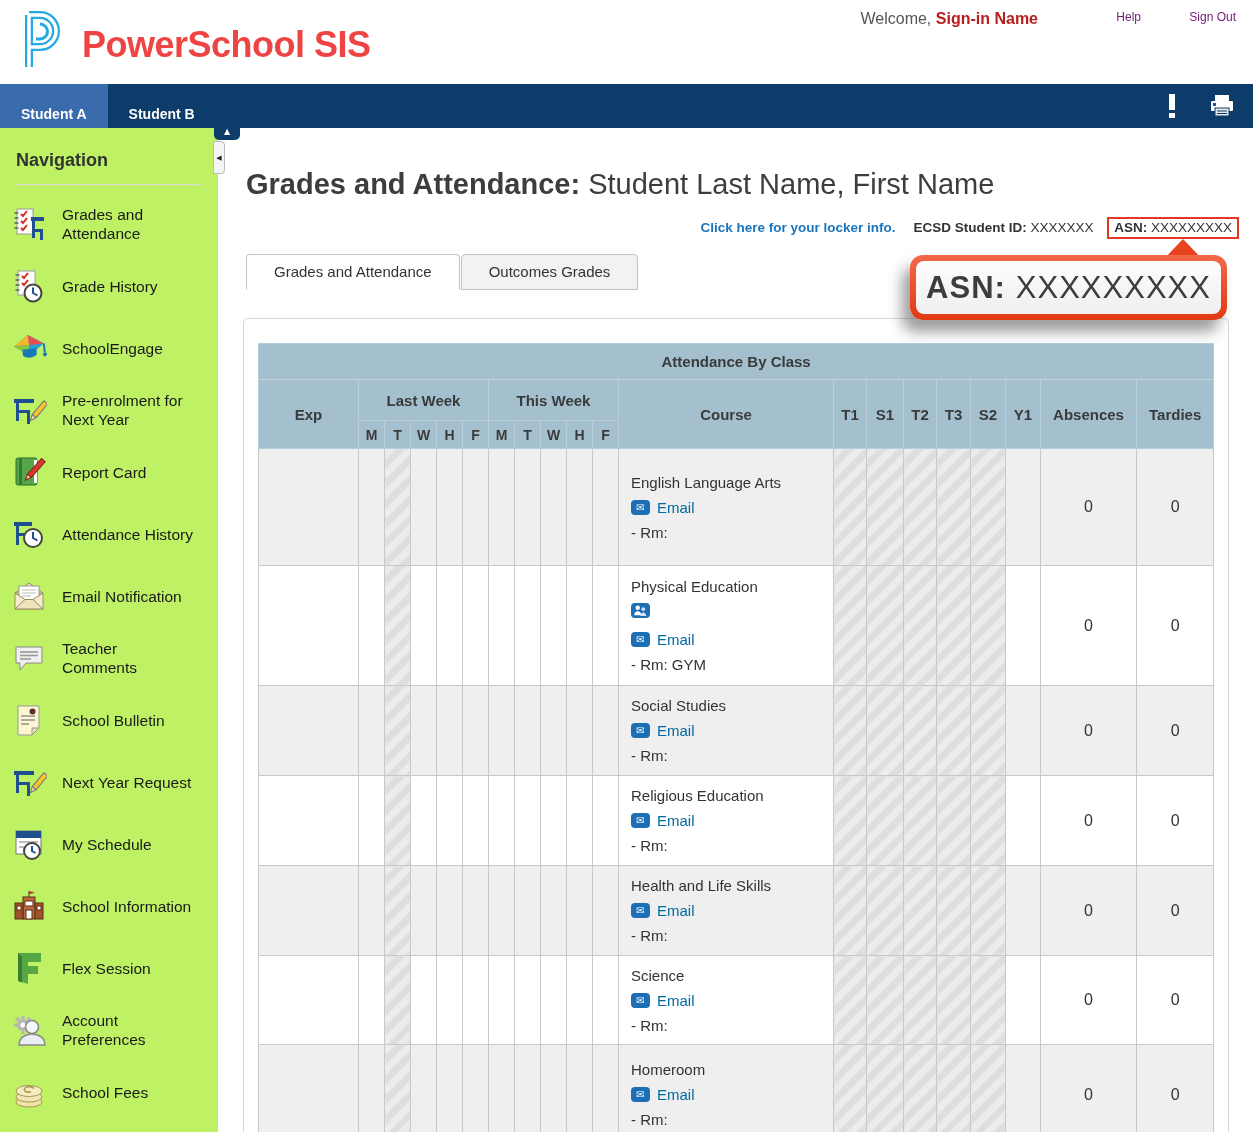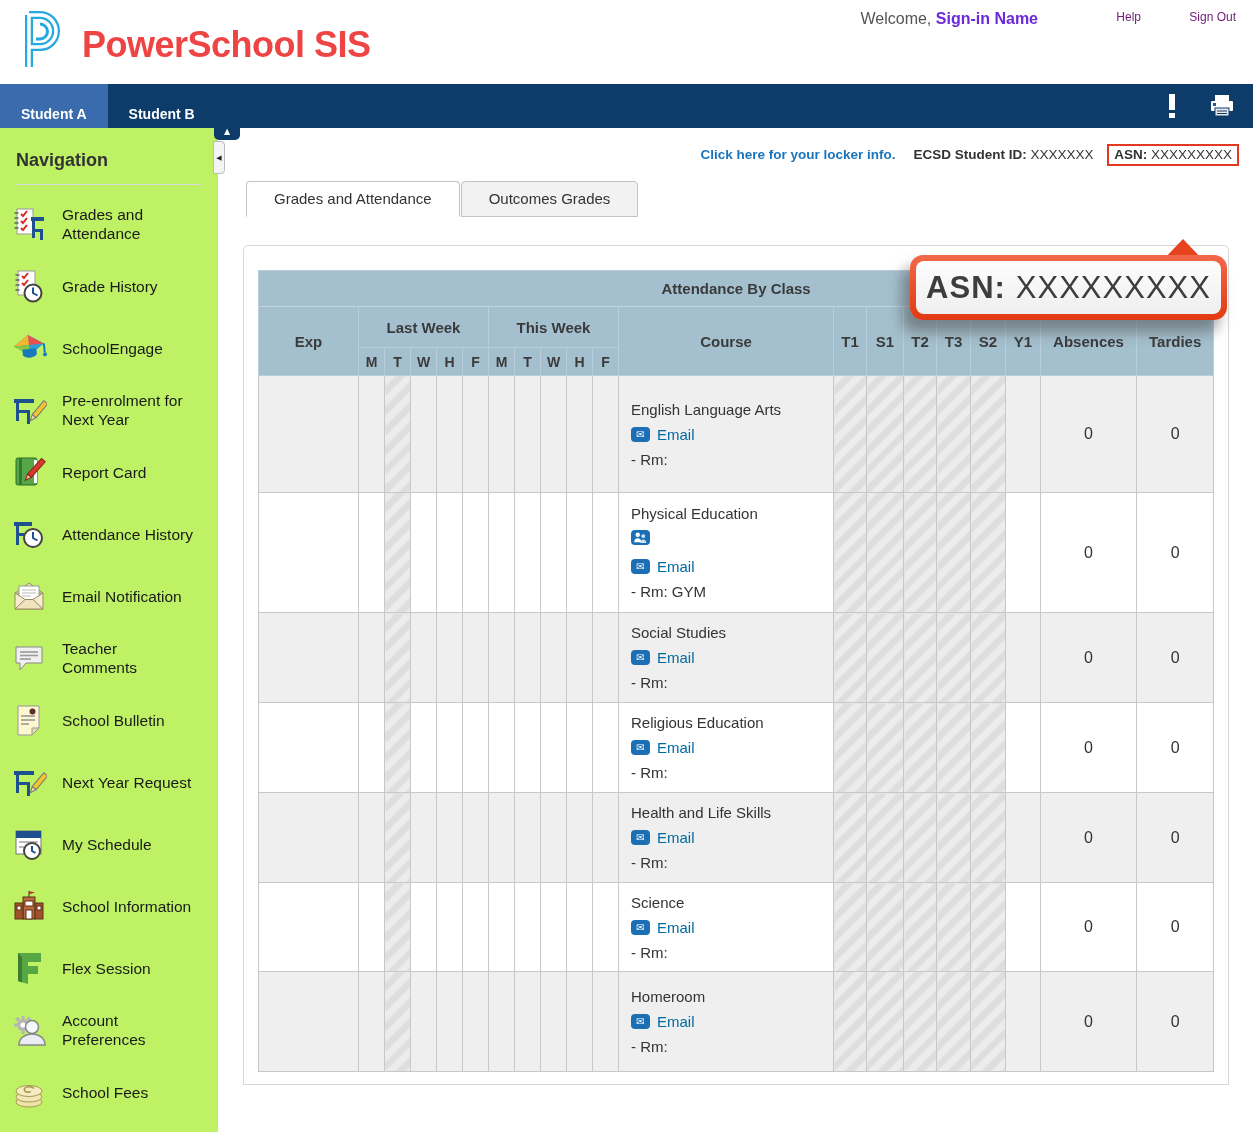--- a/index.html
+++ b/index.html
@@ -5,21 +5,21 @@
   * { margin:0; padding:0; box-sizing:border-box; }
   html,body { width:1253px; height:1132px; overflow:hidden; background:#fff;
     font-family:"Liberation Sans", sans-serif; color:#333; }
   body { position:relative; }
 
   
   .top-header { position:relative; height:84px; background:#fff; }
   .logo { position:absolute; left:14px; top:9px; }
   .app-title { position:absolute; left:82px; top:24px; font-size:36px; font-weight:bold; color:#ef4444; letter-spacing:-0.5px; }
   .welcome { position:absolute; top:10px; right:215px; font-size:16px; color:#555; }
-  .welcome b { color:#6d28d9; }
+  .welcome b { color:#b91c1c; }
   .hdr-link { position:absolute; top:10px; font-size:12px; color:#701a75; text-decoration:none; cursor:pointer; }
   .help-link { right:112px; }
   .signout-link { right:17px; }
 
   
   .student-bar { position:relative; height:44px; background:#0d3c6b; display:flex; }
   .stu-tab { padding:8px 21px; line-height:44px; color:#fff; font-size:14px; font-weight:bold; cursor:pointer; }
   .stu-tab.active { background:#3a6cad; }
   .bar-icon { position:absolute; top:0; height:44px; display:flex; align-items:center; cursor:pointer; }
   .alert-wrap { right:72px; width:18px; flex-direction:column; justify-content:center; }
@@ -374,20 +374,24 @@
               <ellipse cx="18" cy="17" rx="13" ry="5.5" fill="#f6ecc0" stroke="#a89a55"></ellipse>
               <path d="M23 14.5c-1.2-1.3-3.4-2-5.5-1.8-3 .3-4.8 2-4 3.6.8 1.7 4 2 6.5 1.4" stroke="#a89a55" stroke-width="1.6" fill="none"></path>
             </svg>
           </span>
           <span class="nav-label">School Fees</span>
         </div>
       </div>
   </aside>
 
   <main class="main">
+    <h1 class="page-title">
+      <span class="t-bold">Grades and Attendance:</span>
+      <span class="t-name">Student Last Name, First Name</span>
+    </h1>
 
     <div class="info-line">
       <a class="locker-link">Click here for your locker info.</a>
       <span class="id-label">ECSD Student ID:</span>
       <span>XXXXXXX</span>
       <span class="asn-box"><b>ASN:</b>
         <span>XXXXXXXXX</span></span>
     </div>
 
     <div class="page-tabs" id="page-tabs">

